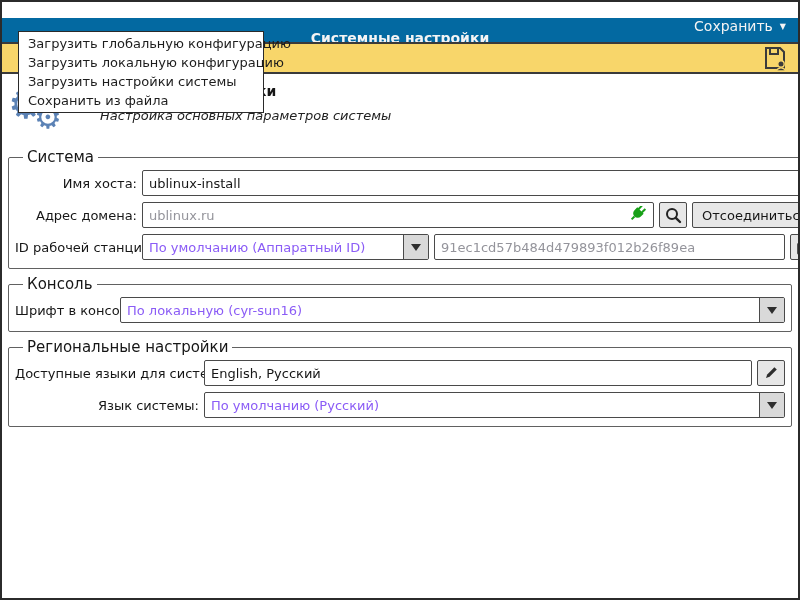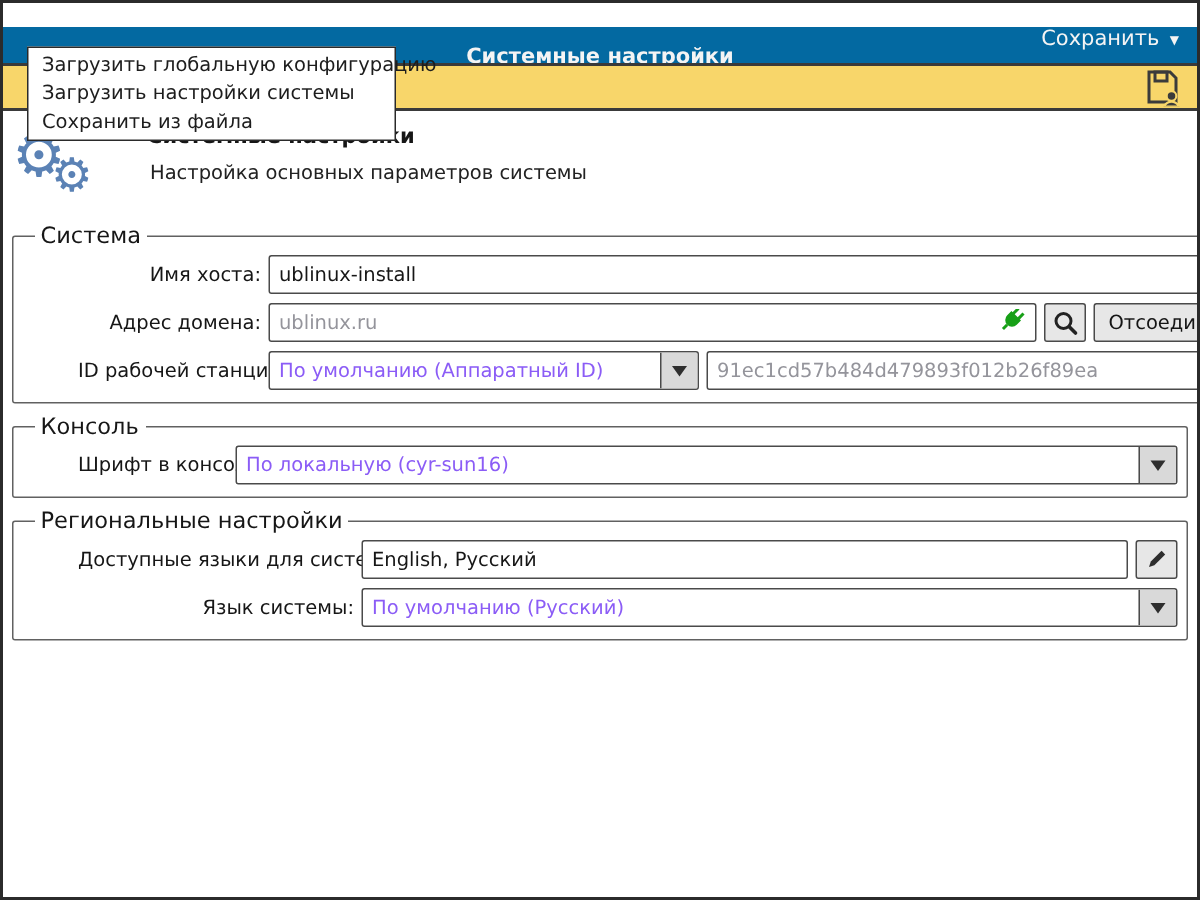--- a/index.html
+++ b/index.html
@@ -46,31 +46,31 @@
   }
 
   
   .content { position:absolute; top:72px; left:0; right:0; bottom:0; background:#fff; }
 
   .page-header { position:relative; height:74px; }
   .gears { position:absolute; left:6px; top:14px; }
   .gear-big  { position:absolute; left:0;  top:-4px; font-size:40px; color:#5b82b5; line-height:1; }
   .gear-small{ position:absolute; left:26px; top:14px; font-size:31px; color:#5b82b5; line-height:1; }
   .ph-title { position:absolute; left:96px; top:9px; font-size:14px; font-weight:bold; color:#161616; }
-  .ph-sub   { position:absolute; left:98px; top:34px; font-size:13px; color:#222; }
+  .ph-sub   { position:absolute; left:98px; top:34px; font-size:13px; color:#222;font-style:italic; }
 
   fieldset {
     border:1px solid #616161; border-radius:2px;
     margin:0 6px 6px 6px; padding:2px 6px 8px 6px;
   }
   legend { font-size:15px; color:#161616; padding:0 4px; margin-left:8px; }
 
   .row { display:flex; align-items:center; margin-top:6px; gap:5px; }
   .row:first-of-type { margin-top:2px; }
-  .lbl { font-size:13px; color:#161616; text-align:right; flex:0 0 auto; white-space:nowrap;margin-left:37px; }
+  .lbl { font-size:13px; color:#161616; text-align:right; flex:0 0 auto; white-space:nowrap; }
   .lbl.w-sys { width:122px; }
   .lbl.w-con { width:100px; }
   .lbl.w-reg { width:184px; }
 
   .tfield {
     height:26px; border:1px solid #4a4a4a; border-radius:2px; background:#fff;
     display:flex; align-items:center; padding:0 6px; flex:1 1 auto; min-width:0;
   }
   .tfield input {
     border:none; outline:none; background:transparent; flex:1 1 auto; min-width:0;
@@ -264,17 +264,18 @@
               <span class="tri"></span>
             </span>
         </div>
       </div>
     </fieldset>
 
   </div>
 
   <div class="dropdown">
     <div class="item">Загрузить глобальную конфигурацию</div>
+    <div class="item">Загрузить локальную конфигурацию</div>
     <div class="item">Загрузить настройки системы</div>
     <div class="item">Сохранить из файла</div>
   </div>
 
 </div>
 
 </body></html>

